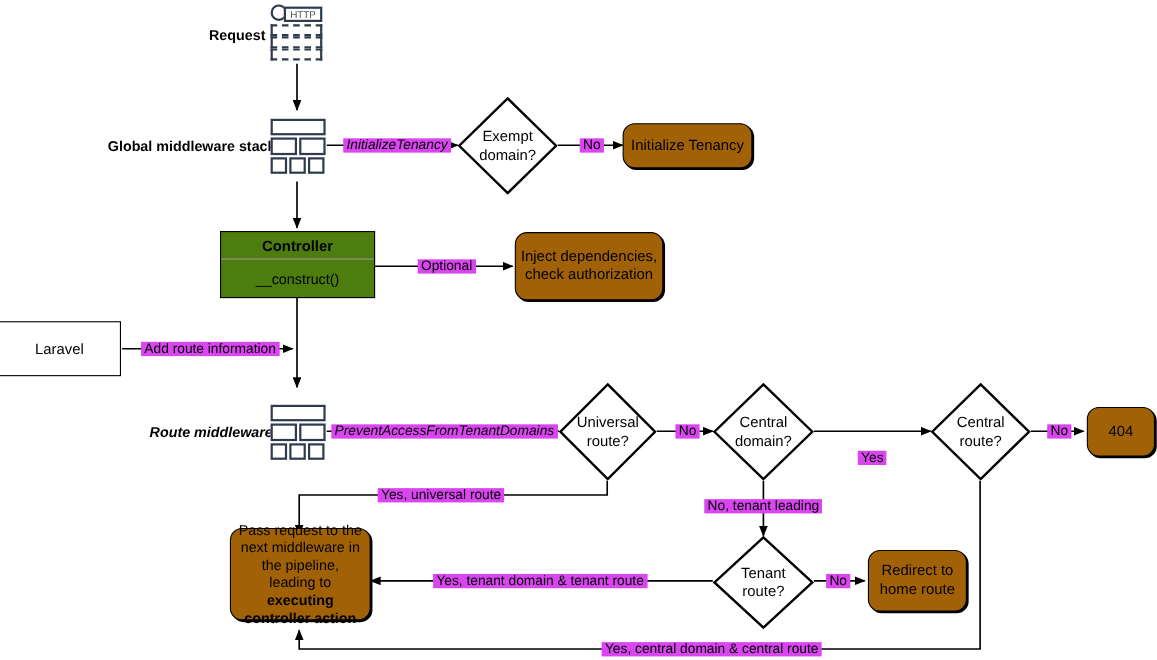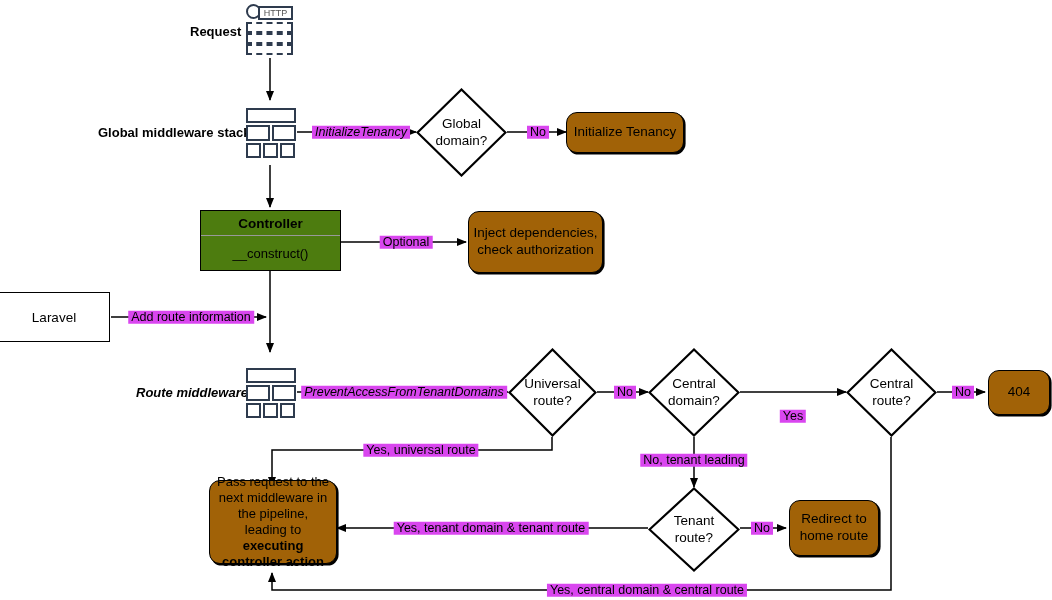--- a/index.html
+++ b/index.html
@@ -126,21 +126,21 @@
     <i style="left:17px;top:35px;width:15px;height:15px;"></i>
     <i style="left:34px;top:35px;width:15px;height:15px;"></i>
   </div>
 
   <div class="diamond" style="left:416px;top:88px;width:91px;height:89px;">
     <svg class="dshape" viewBox="0 0 91 89">
       <polygon points="45.5,1.5 89.5,44.5 45.5,87.5 1.5,44.5" fill="#fff" stroke="#000" stroke-width="2.2"></polygon>
     </svg>
     <div class="dlabel">
       <div>
-        <div>Global</div>
+        <div>Exempt</div>
         <div>domain?</div>
       </div>
     </div>
   </div>
 
   <div class="diamond" style="left:508px;top:348px;width:89px;height:89px;">
     <svg class="dshape" viewBox="0 0 89 89">
       <polygon points="44.5,1.5 87.5,44.5 44.5,87.5 1.5,44.5" fill="#fff" stroke="#000" stroke-width="2.2"></polygon>
     </svg>
     <div class="dlabel">
@@ -215,19 +215,19 @@
   </div>
 
   <div class="elabel ital" style="left:361px;top:132px;">InitializeTenancy</div>
   <div class="elabel" style="left:538px;top:132px;">No</div>
   <div class="elabel" style="left:406px;top:242px;">Optional</div>
   <div class="elabel" style="left:191px;top:317px;">Add route information</div>
   <div class="elabel ital" style="left:404px;top:392px;">PreventAccessFromTenantDomains</div>
   <div class="elabel" style="left:625px;top:392px;">No</div>
   <div class="elabel" style="left:793px;top:392px;margin-top:24px;">Yes</div>
   <div class="elabel" style="left:963px;top:392px;">No</div>
-  <div class="elabel" style="left:421px;top:450px;">Yes, universal route</div>
+  <div class="elabel" style="left:401px;top:450px;">Yes, universal route</div>
   <div class="elabel" style="left:694px;top:460px;">No, tenant leading</div>
   <div class="elabel" style="left:762px;top:528px;">No</div>
   <div class="elabel" style="left:491px;top:528px;">Yes, tenant domain &amp; tenant route</div>
   <div class="elabel" style="left:647px;top:590px;">Yes, central domain &amp; central route</div>
 
 </div>
 
 </body></html>

